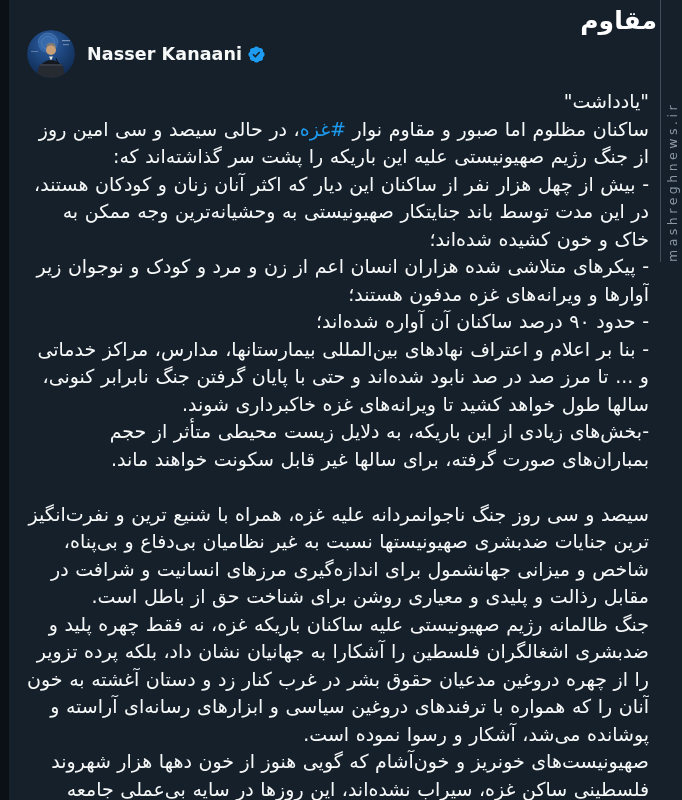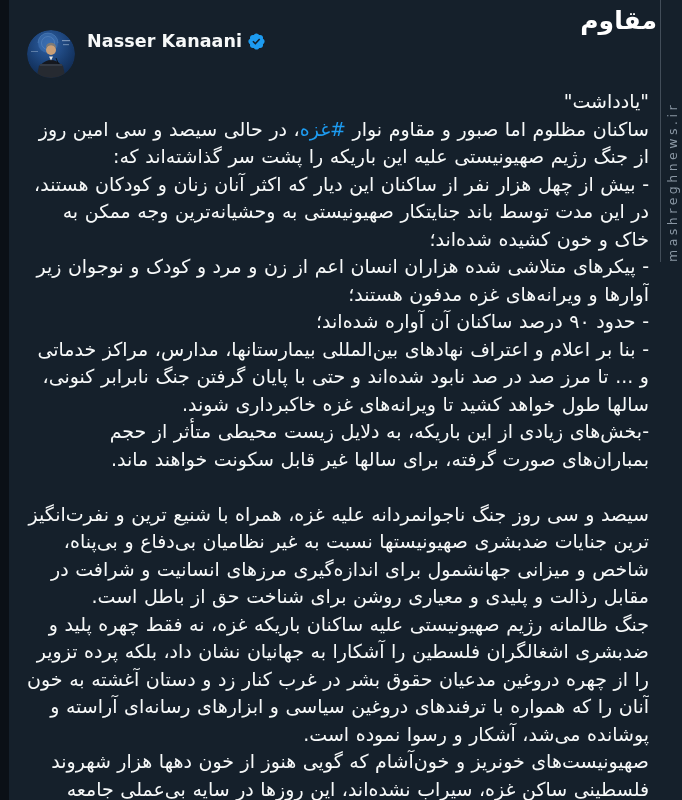--- a/index.html
+++ b/index.html
@@ -14,21 +14,21 @@
     position:relative;
     overflow:hidden;
   }
   .left-gutter{
     position:absolute;left:0;top:0;width:9px;height:800px;
     background:var(--gutter);
   }
   .tweet-card{position:absolute;left:9px;top:0;right:0;bottom:0;}
   .tweet-header{
     position:absolute;top:30px;left:18px;
-    display:flex;align-items:flex-start;gap:12px;
+    display:flex;align-items:center;gap:12px;
   }
   .avatar{
     width:48px;height:48px;border-radius:50%;overflow:hidden;
     flex:0 0 48px;cursor:pointer;
   }
   .author-block{display:flex;flex-direction:column;gap:3px;padding-top:1px;}
   .name-row{display:flex;align-items:center;gap:5px;}
   .display-name{
     color:var(--text);font-weight:700;font-size:17.5px;line-height:21px;
     letter-spacing:.1px;cursor:pointer;

